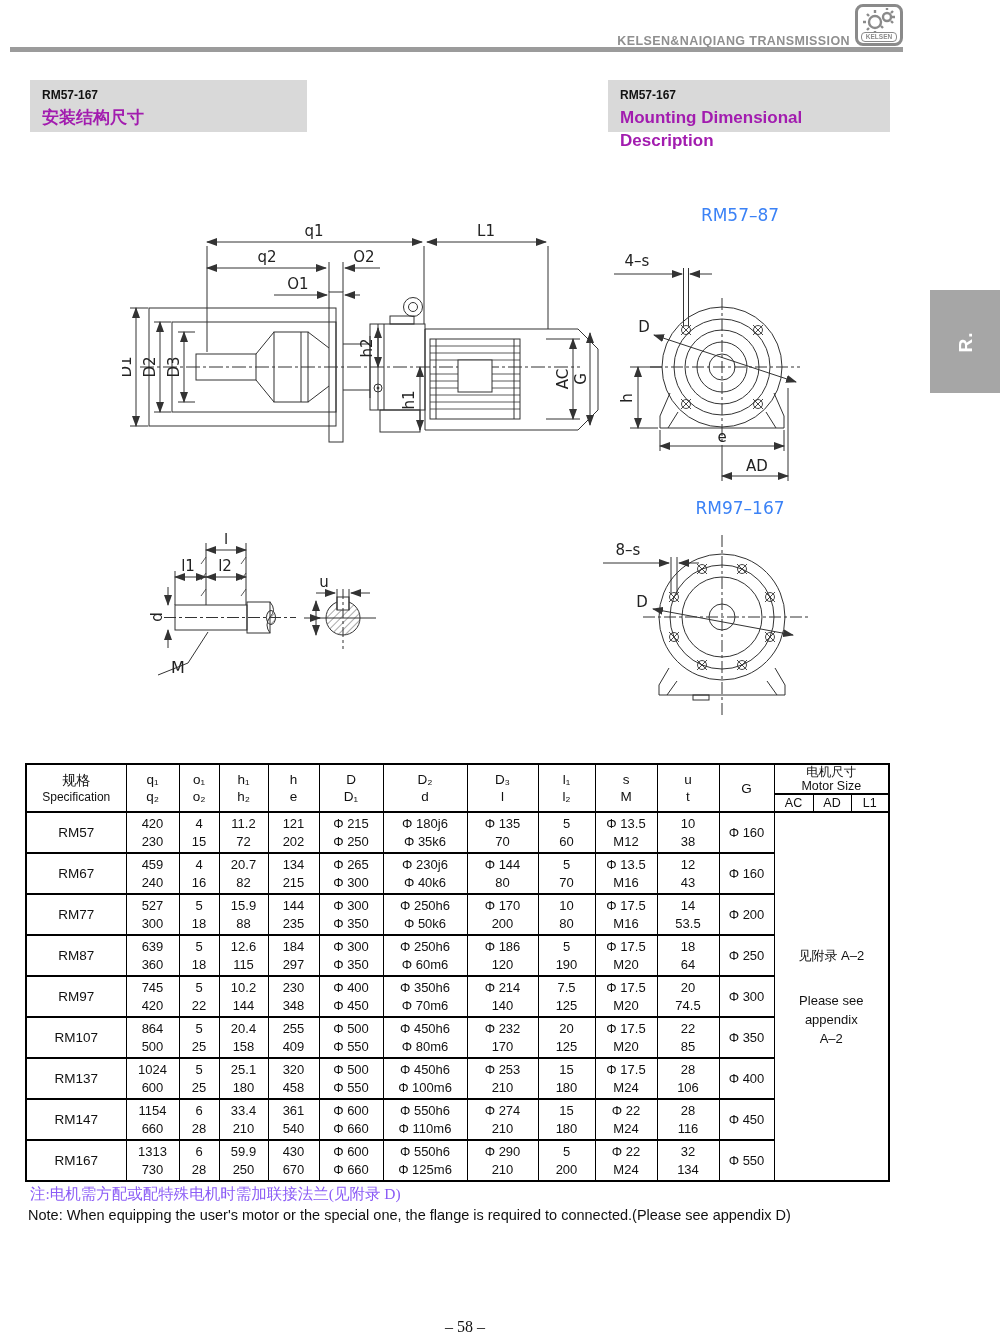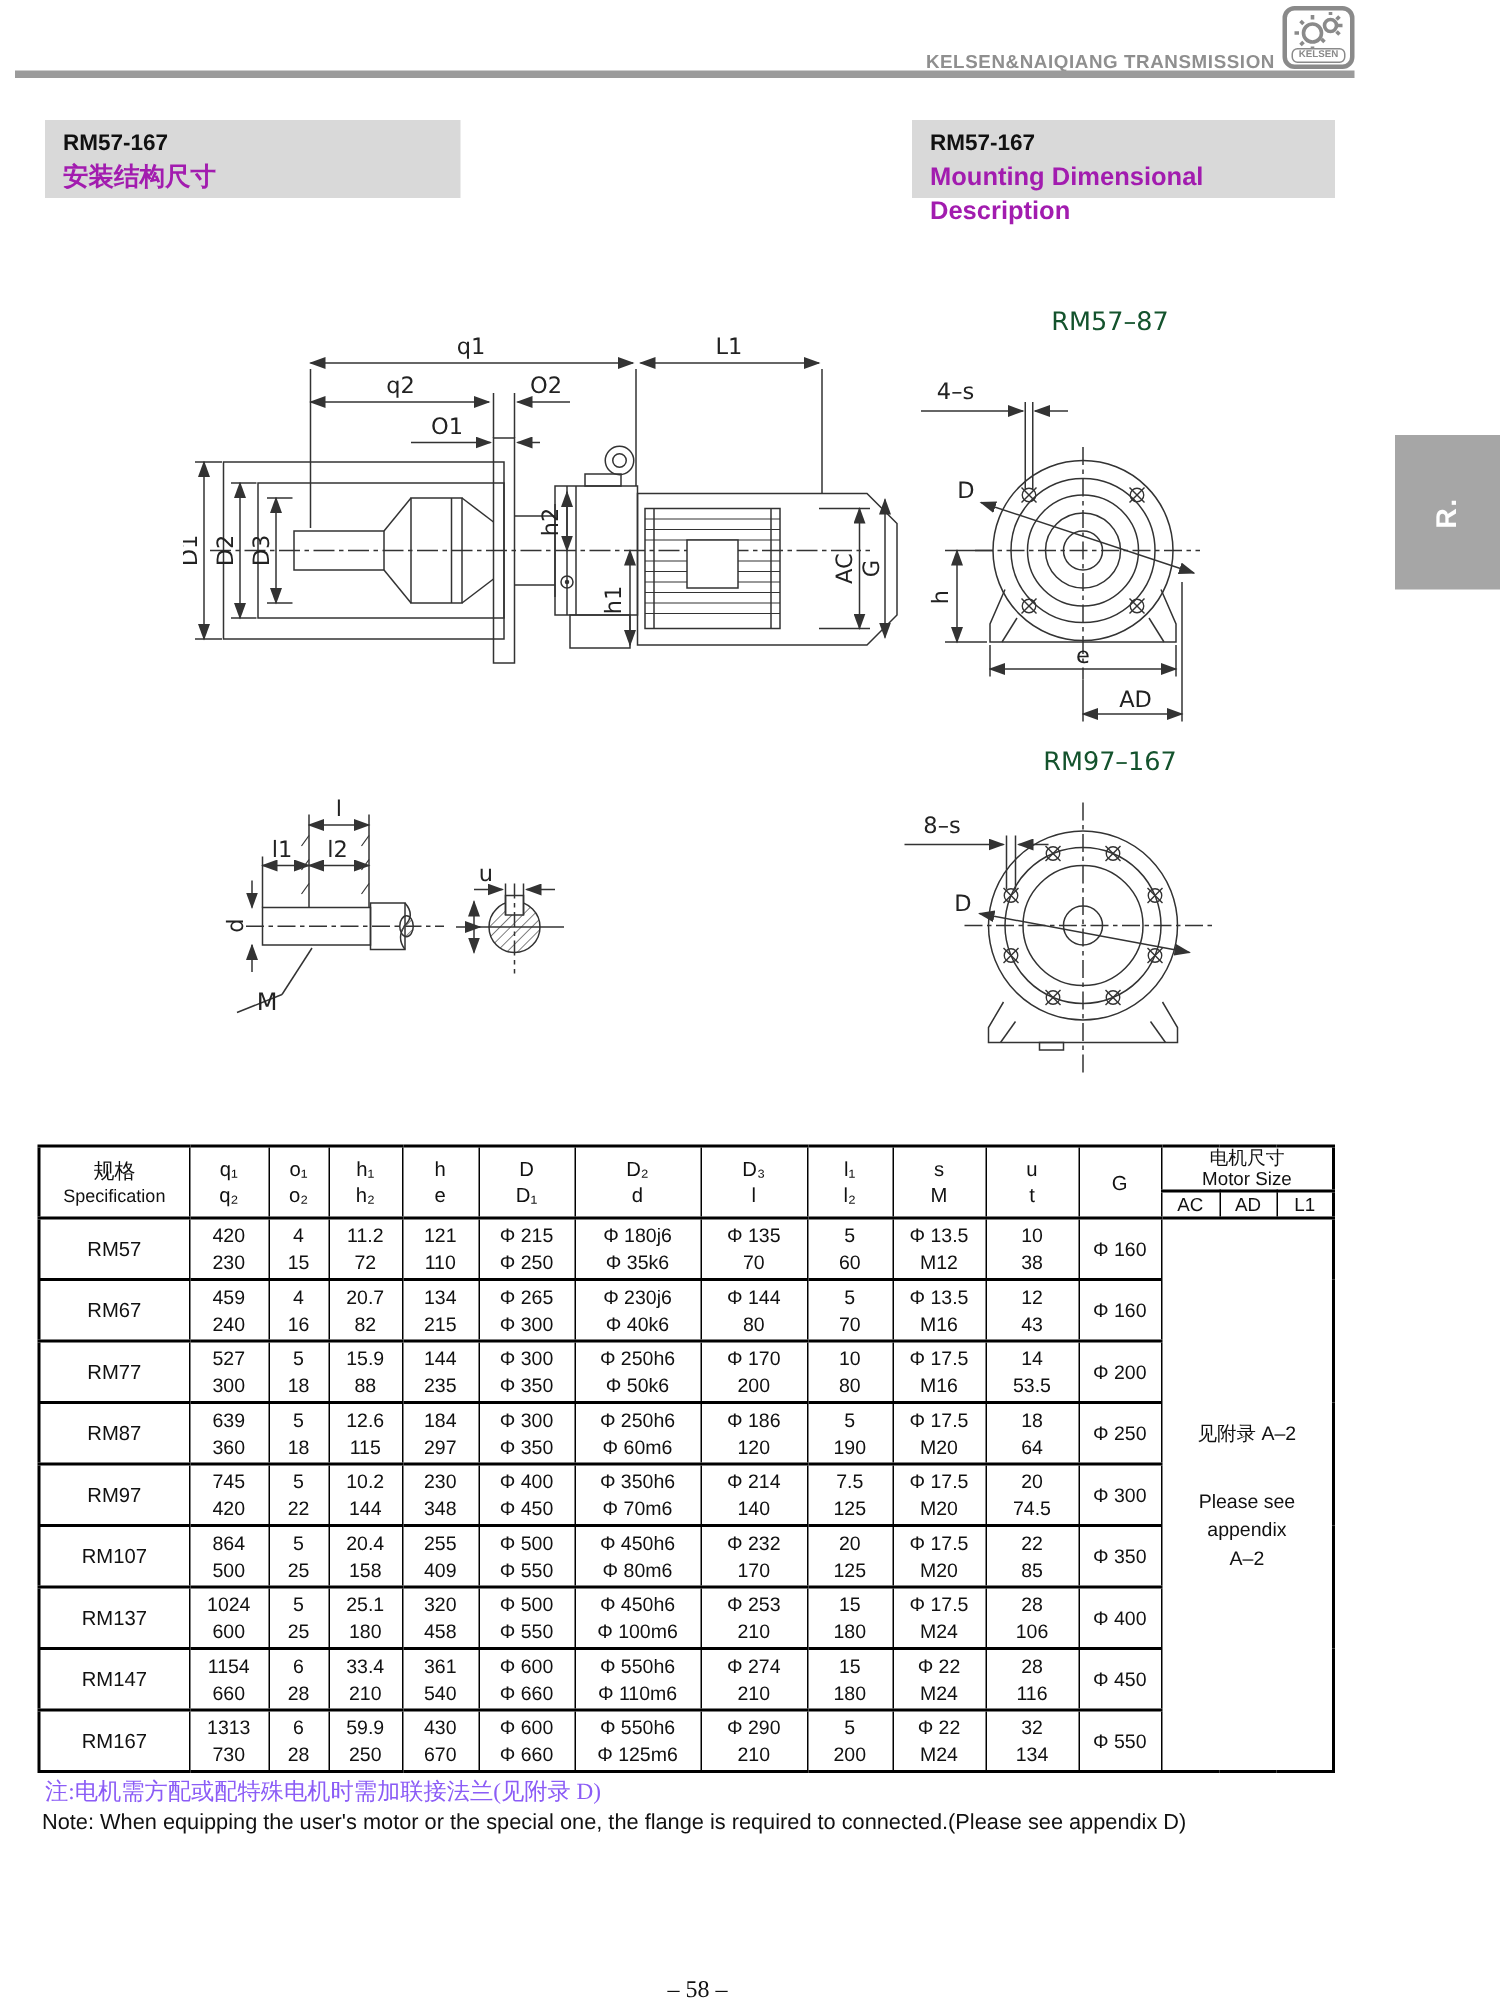--- a/index.html
+++ b/index.html
@@ -24,33 +24,33 @@
   }
   .logo-box svg { display:block; margin:1px auto 0 auto; }
   .logo-text {
     position:absolute; bottom:1px; left:3px; right:3px; text-align:center;
     font-size:6.5px; font-weight:bold; color:#8a8a8a;
     border:1px solid #8a8a8a; border-radius:4px; line-height:8px; background:#fff;
   }
   .header-rule { position:absolute; left:10px; top:47px; width:893px; height:5px; background:#9b9b9b; }
   
   .title-block { position:absolute; top:80px; height:52px; background:#d9d9d9; padding:5px 0 0 12px; }
-  .title-block .t1 { font-size:15px; font-weight:bold; color:#111; line-height:21px; }
+  .title-block .t1 { font-size:12px; font-weight:bold; color:#111; line-height:21px; }
   .title-block .t2 { font-size:17px; font-weight:bold; color:#a21caf; line-height:23px; }
   .title-left  { left:30px;  width:277px; }
   .title-right { left:608px; width:282px; }
   
   .side-tab {
     position:absolute; left:930px; top:290px; width:70px; height:103px; background:#a6a6a6;
     display:flex; align-items:center; justify-content:center;
   }
   .side-tab span { transform:rotate(-90deg); color:#fff; font-size:19px; font-weight:bold; letter-spacing:1px; }
   
   .drawing { position:absolute; }
-  .fig-title { position:absolute; text-align:center; font-size:17px; color:#14532d;
+  .fig-title { position:absolute; text-align:center; font-size:17px; color:#3b82f6;
                font-family:"DejaVu Sans", sans-serif; }
   svg text { font-family:"DejaVu Sans", sans-serif; fill:#222; }
   
   table.dims {
     position:absolute; left:25px; top:763px; width:863px;
     border-collapse:collapse; table-layout:fixed; background:#fff;
   }
   table.dims td, table.dims th {
     border:solid #000; border-width:2px 1px; padding:0; text-align:center;
     font-weight:normal; color:#111; overflow:hidden;
@@ -470,21 +470,21 @@
           <td>
             <div>4</div>
             <div>15</div>
           </td>
           <td>
             <div>11.2</div>
             <div>72</div>
           </td>
           <td>
             <div>121</div>
-            <div>110</div>
+            <div>202</div>
           </td>
           <td>
             <div>Φ 215</div>
             <div>Φ 250</div>
           </td>
           <td>
             <div>Φ 180j6</div>
             <div>Φ 35k6</div>
           </td>
           <td>

